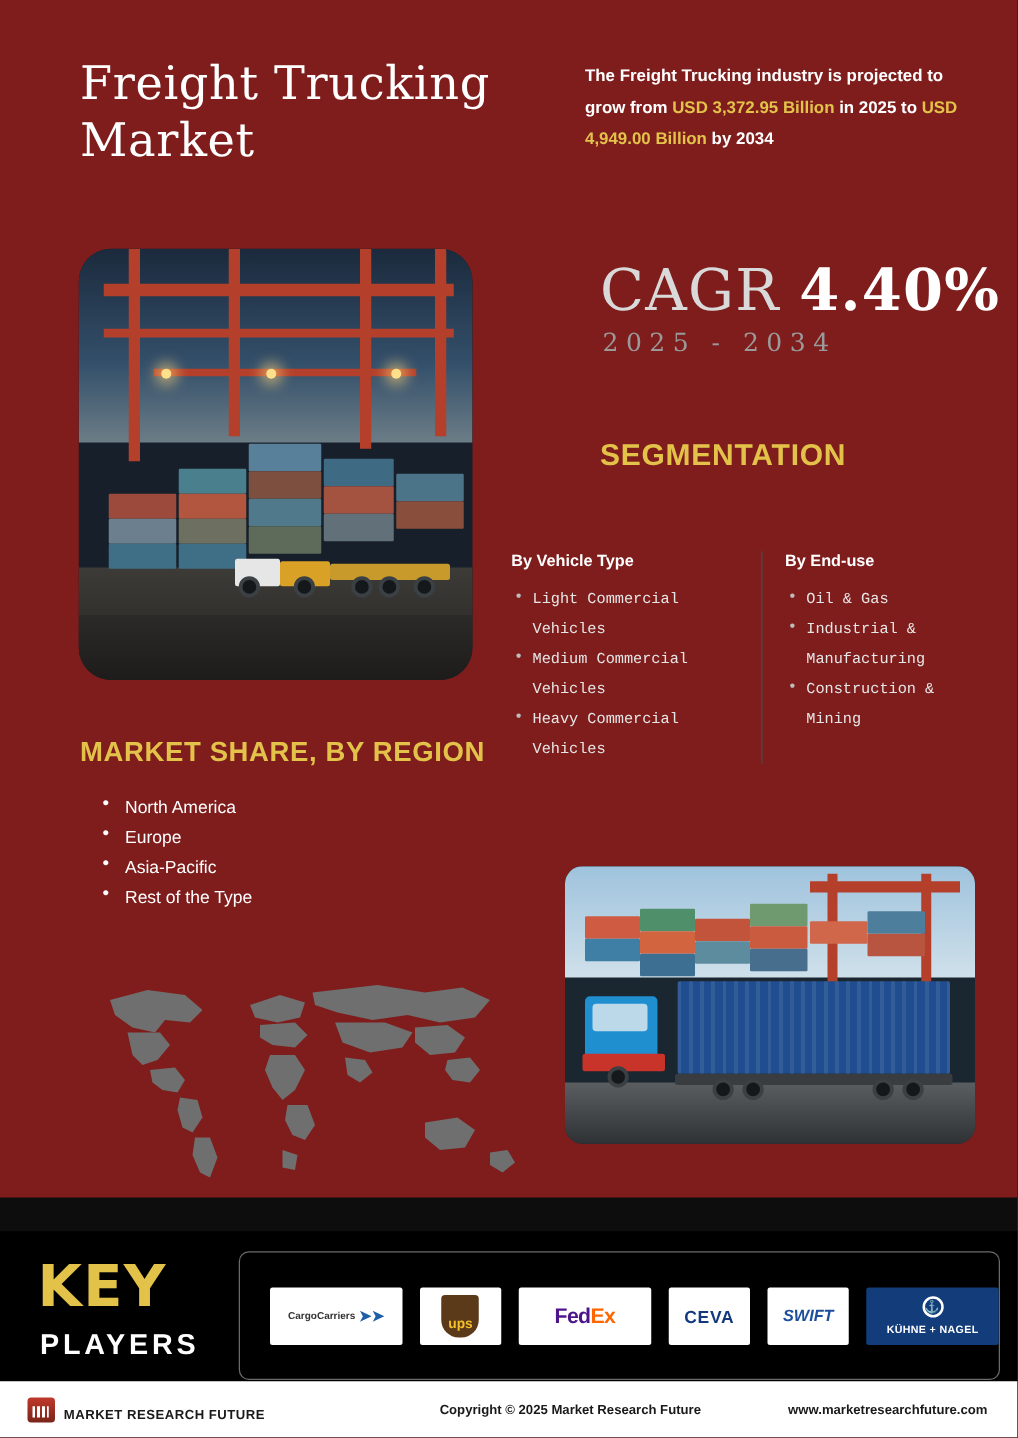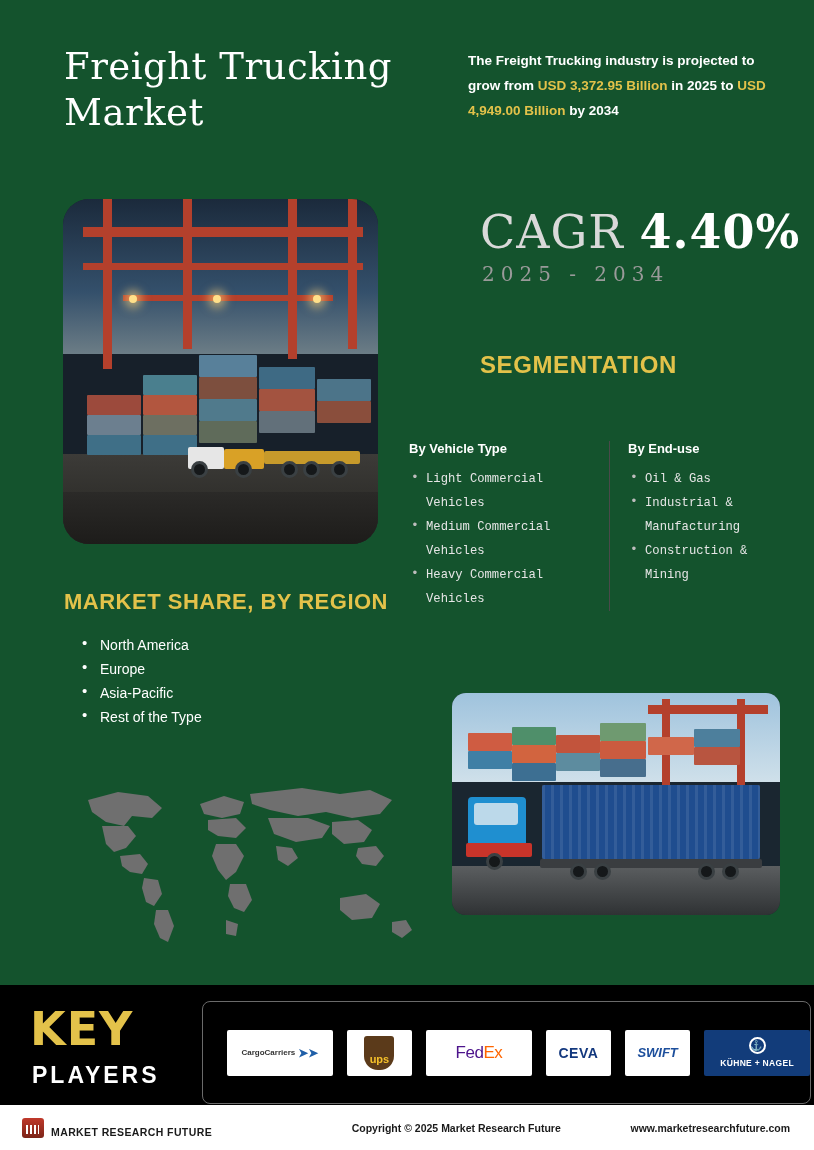--- a/index.html
+++ b/index.html
@@ -7,23 +7,23 @@
     width: 814px;
     height: 1150px;
     background: #0d0d0d;
     font-family: "Liberation Sans", sans-serif;
     color: #ffffff;
     overflow: hidden;
     position: relative;
   }
   .page {
     width: 814px;
-    height: 1150px;
-    position: relative;
-    background: #14532d;
+    height: 958px;
+    position: relative;
+    background: #7f1d1d;
   }
 
   
   .title {
     position: absolute;
     left: 64px;
     top: 44px;
     width: 390px;
     font-family: "DejaVu Serif", serif;
     font-size: 37px;
@@ -220,21 +220,21 @@
     position: absolute;
     left: 32px;
     top: 1062px;
     font-size: 23px;
     font-weight: bold;
     letter-spacing: 3px;
     color: #ffffff;
   }
   .kp-box {
     position: absolute;
-    left: 202px;
+    left: 191px;
     top: 1001px;
     width: 609px;
     height: 103px;
     border: 1px solid #6a6a6a;
     border-radius: 8px;
     display: flex;
     align-items: center;
     padding-left: 24px;
     gap: 14px;
   }
@@ -256,21 +256,21 @@
   .logo.kn { background: #123c7a; color: #ffffff; flex-direction: column; }
   .ups-shield {
     width: 30px; height: 34px;
     background: #5b3a1a;
     border-radius: 3px 3px 14px 14px;
     color: #f5c02a;
     font-size: 11px; font-weight: bold;
     display: flex; align-items: flex-end; justify-content: center;
     padding-bottom: 5px;
   }
-  .fedex { font-size: 17px; font-weight: normal; letter-spacing: -0.5px; }
+  .fedex { font-size: 17px; font-weight: bold; letter-spacing: -0.5px; }
   .fedex .fe { color: #4d148c; }
   .fedex .ex { color: #ff6600; }
   .ceva { font-size: 14px; font-weight: bold; color: #13387e; letter-spacing: 0.5px; }
   .swift { font-size: 13px; font-weight: bold; color: #1d4f9c; font-style: italic; }
   .cargo { font-size: 8px; font-weight: bold; color: #333; }
   .kn-anchor {
     width: 17px; height: 17px; border-radius: 50%;
     border: 2px solid #ffffff; margin-bottom: 4px;
     display:flex; align-items:center; justify-content:center; font-size: 10px;
   }

